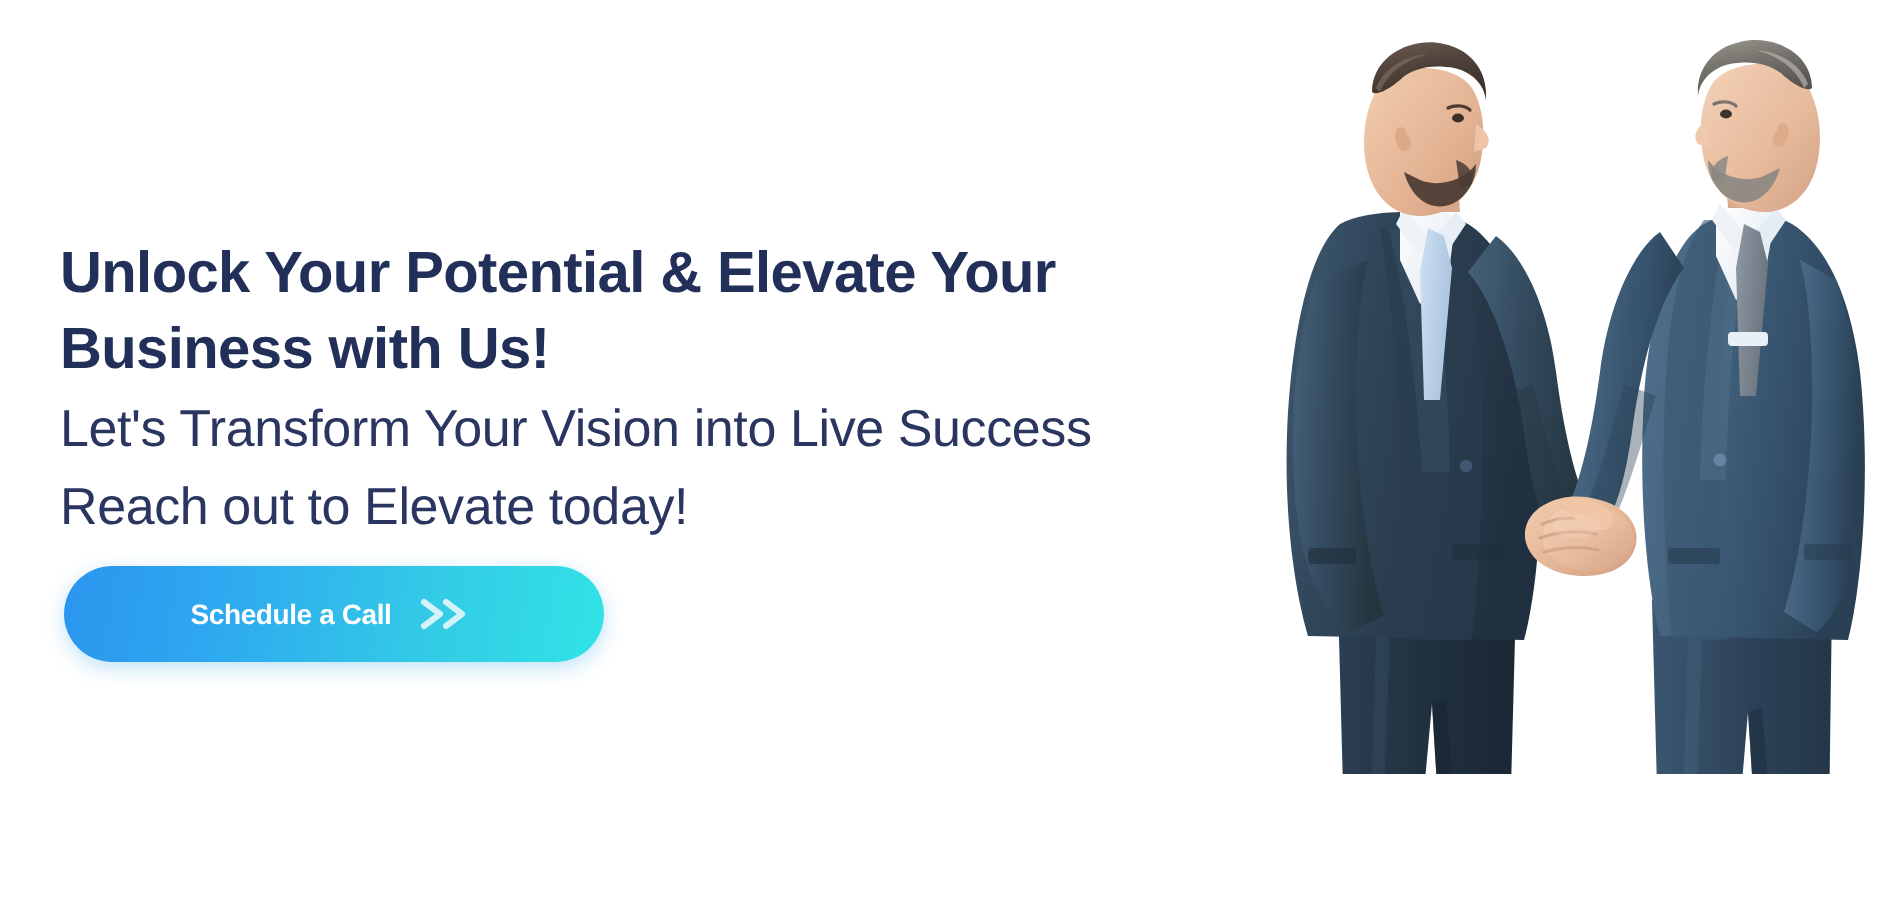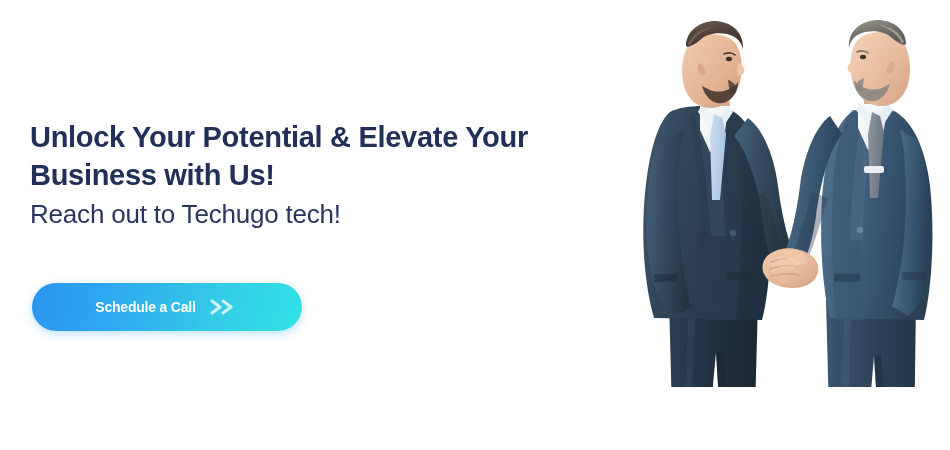--- a/index.html
+++ b/index.html
@@ -130,21 +130,22 @@
         <path d="M8.2 2.2 C8.2 0.8 9.6 0.6 11.2 0.6" stroke="#2f8bf5" stroke-width="1.5" fill="none" stroke-linecap="round"></path>
         <rect x="1.2" y="8.5" width="13.6" height="20.5" rx="6.8" ry="6.8" fill="#2f8bf5"></rect>
         <rect x="7.2" y="12.2" width="1.7" height="5.4" rx="0.85" fill="#ffffff"></rect>
       </svg>
     </span>
     <span class="logo-text">go</span>
   </div>
 
   <div class="copy">
     <h1 class="headline">Unlock Your Potential &amp; Elevate Your Business with Us!</h1>
-    <p class="subheadline">Reach out to Techugo tech!</p>
+    <p class="subheadline">Let's Transform Your Vision into Live Success</p>
+    <p class="subheadline">Reach out to Elevate today!</p>
   </div>
 
   <button class="cta">
     <span class="cta-label">Schedule a Call</span>
     <span class="cta-chevrons">
       <svg width="30" height="20" viewBox="0 0 30 20">
         <path d="M3 4 L11 10 L3 16" stroke="#ffffff" stroke-width="3" fill="none" stroke-linecap="round" stroke-linejoin="round"></path>
         <path d="M14 4 L22 10 L14 16" stroke="#ffffff" stroke-width="3" fill="none" stroke-linecap="round" stroke-linejoin="round"></path>
       </svg>
     </span>

